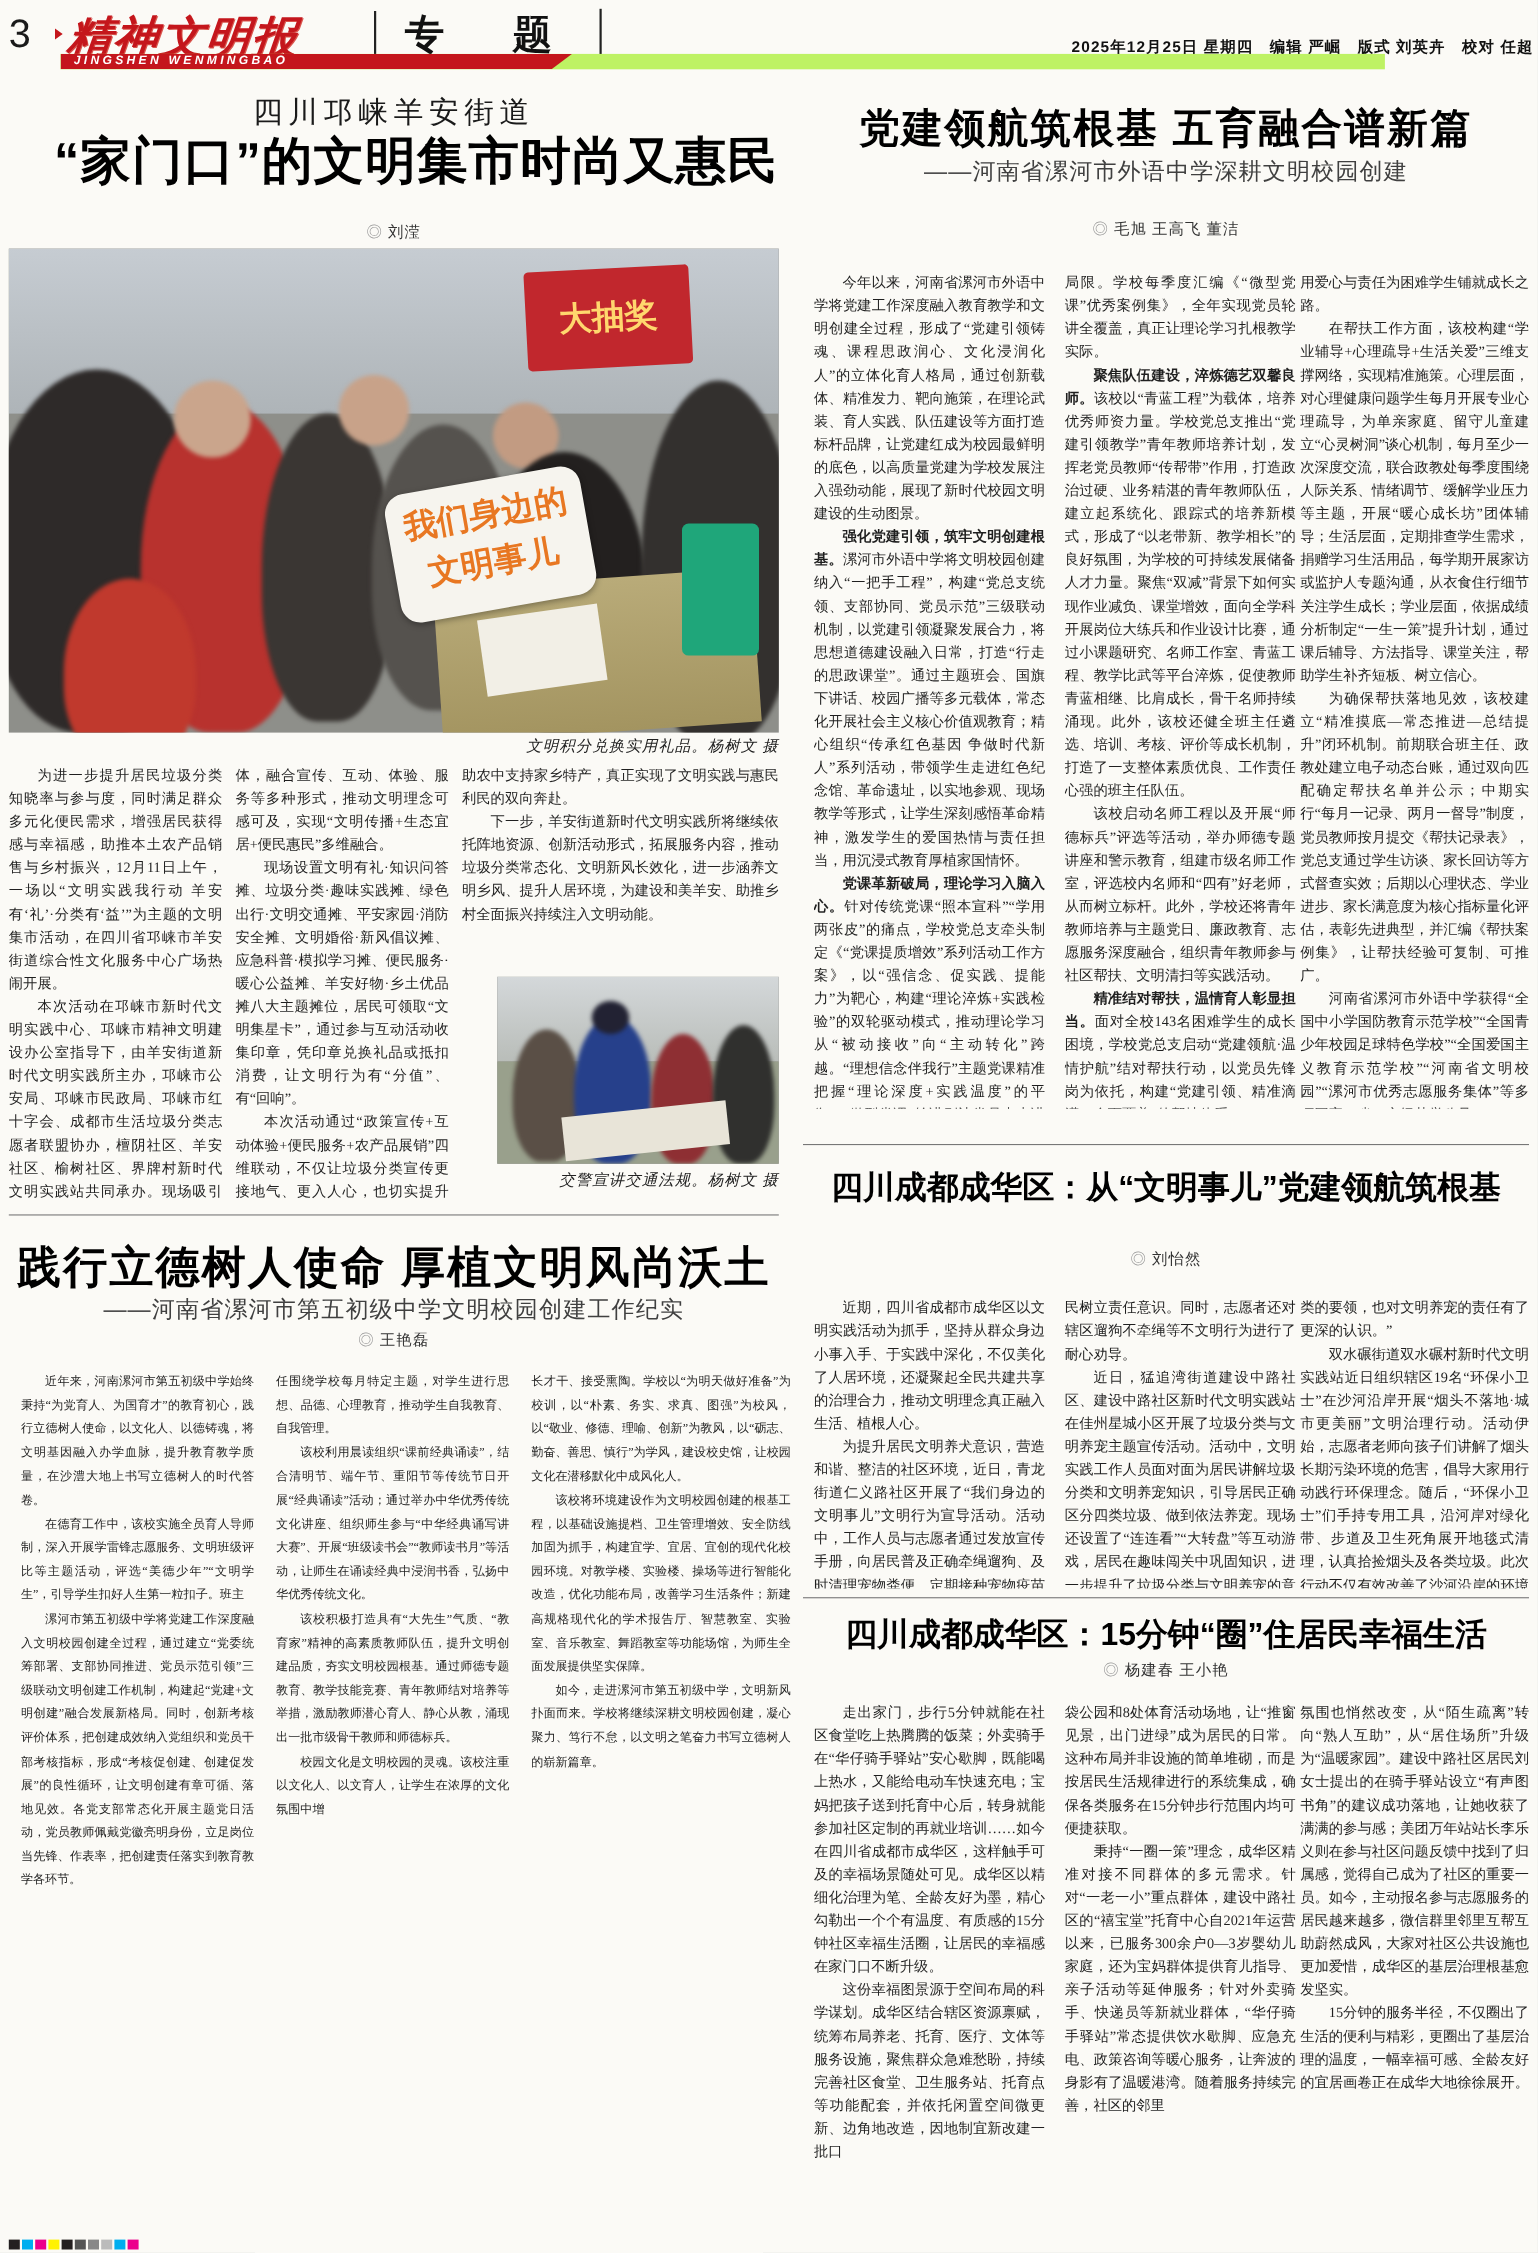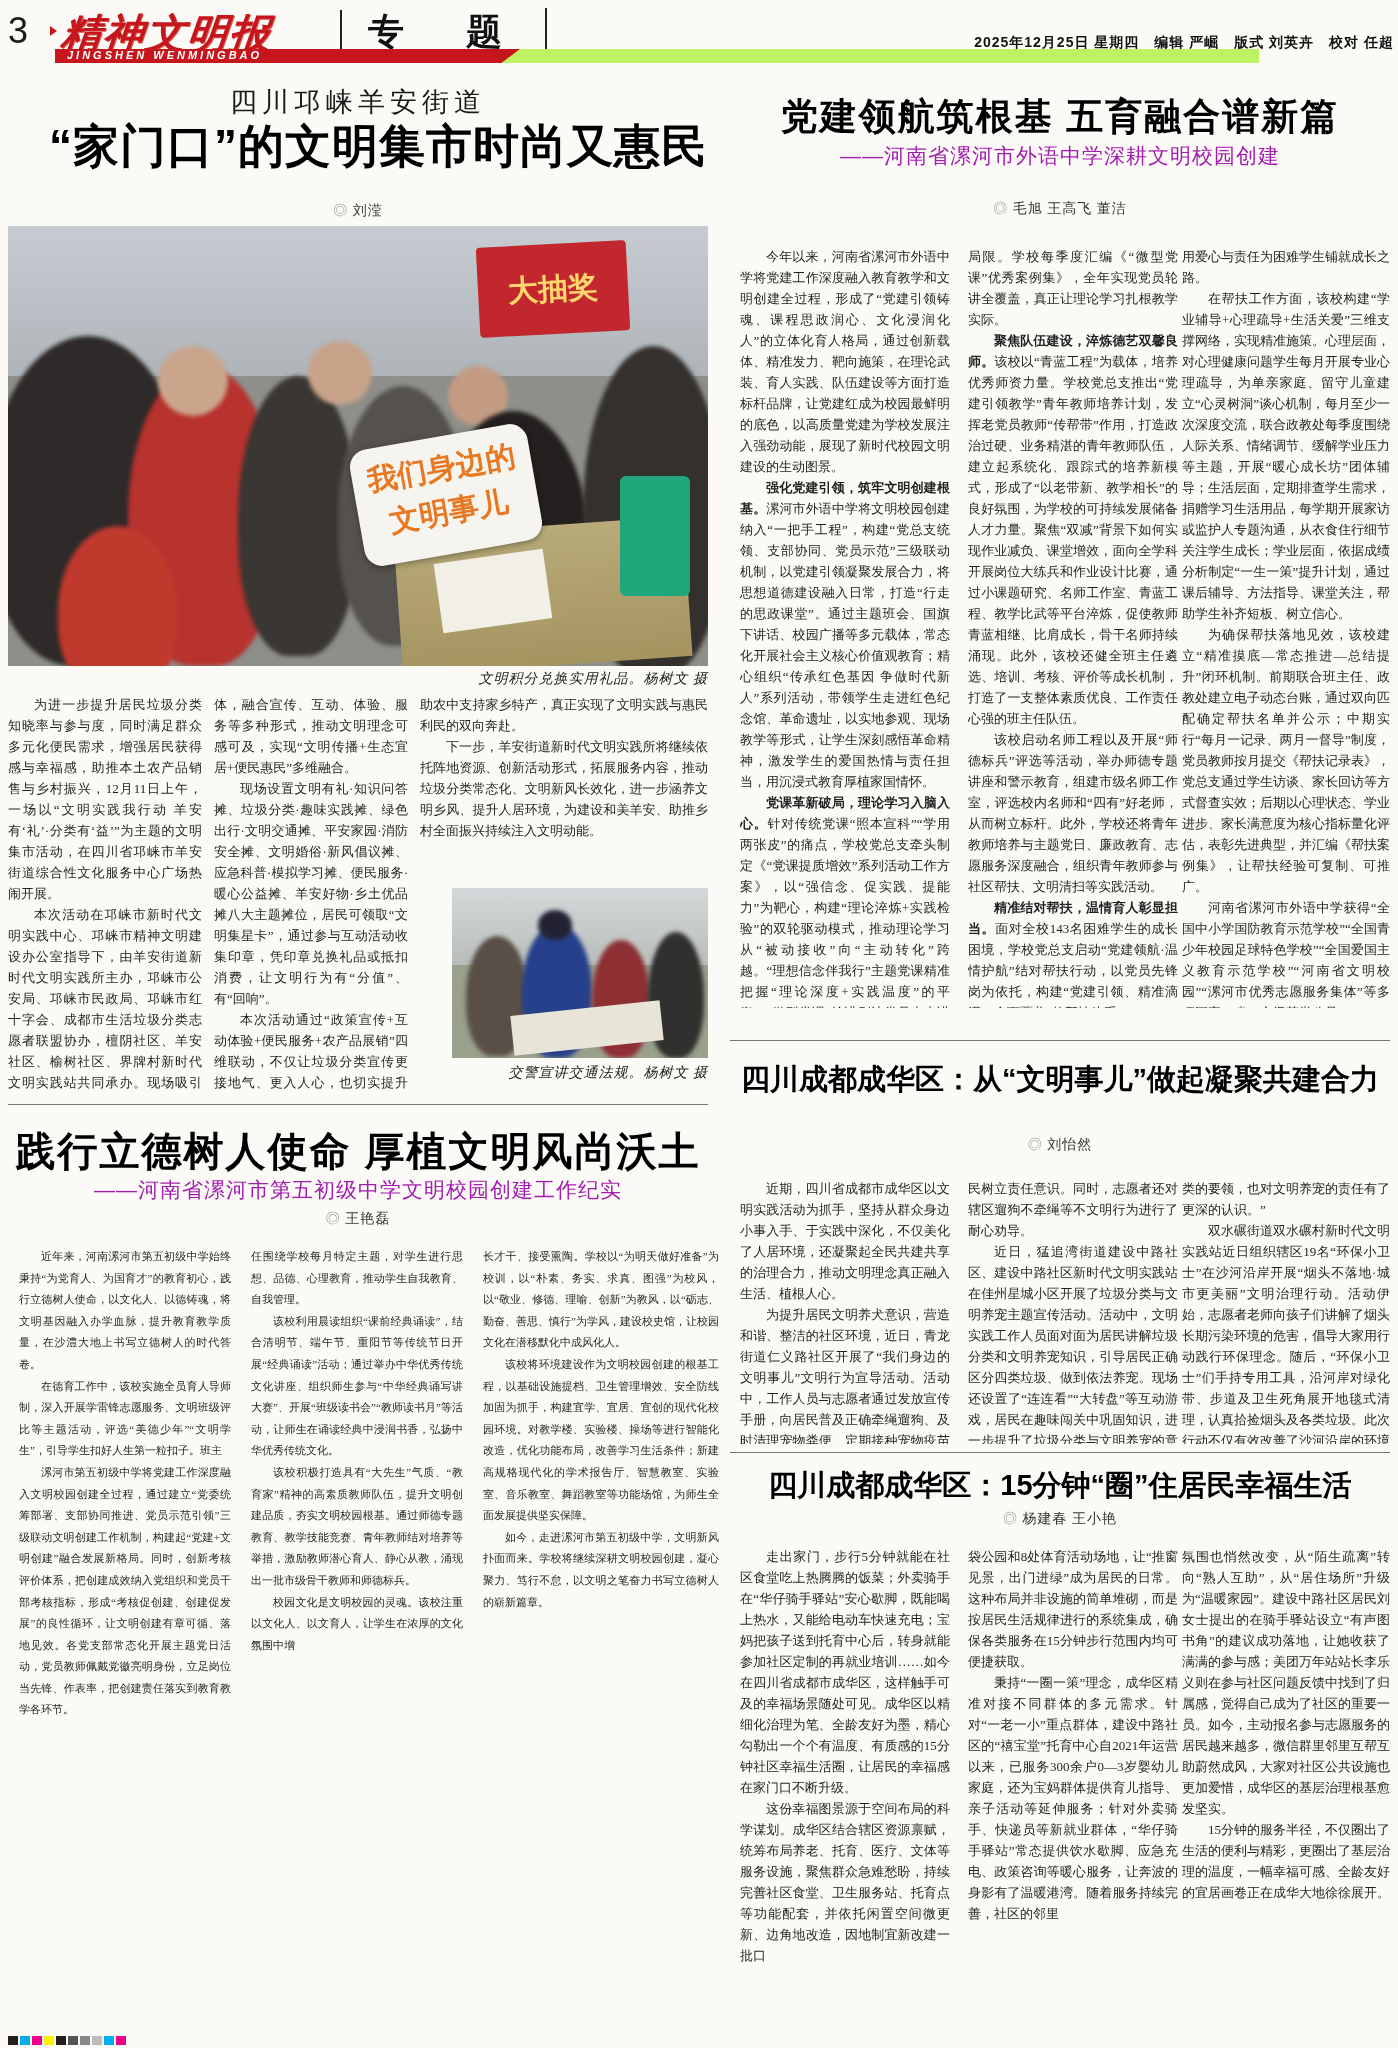--- a/index.html
+++ b/index.html
@@ -21,21 +21,21 @@
   #barred{position:absolute;left:0;top:0;width:465px;height:14px;background:#c4161c;
      clip-path:polygon(0 0,100% 0,96% 100%,0 100%);}
   #mast-en{position:absolute;left:12px;top:0px;color:#fff;font-style:italic;font-weight:700;
      font-family:"Liberation Sans",sans-serif;font-size:11px;letter-spacing:3px;}
   
   .kicker{font-family:"Liberation Sans",sans-serif;font-size:27px;color:#1a1a1a;letter-spacing:5px;text-align:center;}
   .h1big{font-family:"Liberation Sans",sans-serif;font-weight:900;font-size:46px;color:#000;
      text-align:right;letter-spacing:1px;white-space:nowrap;}
   .h2big{font-family:"Liberation Sans",sans-serif;font-weight:900;font-size:37px;color:#000;
      text-align:center;letter-spacing:2px;white-space:nowrap;}
-  .hsub{font-family:"Liberation Sans",sans-serif;font-size:21px;color:#a21caf;text-align:center;letter-spacing:1px;}
+  .hsub{font-family:"Liberation Sans",sans-serif;font-size:21px;color:#404040;text-align:center;letter-spacing:1px;}
   .h3{font-family:"Liberation Sans",sans-serif;font-weight:900;font-size:29px;color:#000;text-align:center;white-space:nowrap;}
   .byline{font-size:14px;color:#333;text-align:center;letter-spacing:1px;}
   .byline .ring{color:#999;}
   
   .col{position:absolute;overflow:hidden;text-align:justify;font-size:13px;line-height:21px;color:#1f1f1f;}
   .col p{margin:0;text-indent:2em;}
   .col p.cont{text-indent:0;}
   .col b.lead{font-family:"Liberation Sans",sans-serif;}
   .a1col{font-size:13px;line-height:21px;}
   .a5col{font-size:11px;line-height:21.6px;margin-left:11px;}
@@ -162,21 +162,21 @@
     </div>
   <div class="col" style="left:1182px;top:246px;width:208px;height:762px;">
       <p class="cont">用爱心与责任为困难学生铺就成长之路。</p>
       <p>在帮扶工作方面，该校构建“学业辅导+心理疏导+生活关爱”三维支撑网络，实现精准施策。心理层面，对心理健康问题学生每月开展专业心理疏导，为单亲家庭、留守儿童建立“心灵树洞”谈心机制，每月至少一次深度交流，联合政教处每季度围绕人际关系、情绪调节、缓解学业压力等主题，开展“暖心成长坊”团体辅导；生活层面，定期排查学生需求，捐赠学习生活用品，每学期开展家访或监护人专题沟通，从衣食住行细节关注学生成长；学业层面，依据成绩分析制定“一生一策”提升计划，通过课后辅导、方法指导、课堂关注，帮助学生补齐短板、树立信心。</p>
       <p>为确保帮扶落地见效，该校建立“精准摸底—常态推进—总结提升”闭环机制。前期联合班主任、政教处建立电子动态台账，通过双向匹配确定帮扶名单并公示；中期实行“每月一记录、两月一督导”制度，党员教师按月提交《帮扶记录表》，党总支通过学生访谈、家长回访等方式督查实效；后期以心理状态、学业进步、家长满意度为核心指标量化评估，表彰先进典型，并汇编《帮扶案例集》，让帮扶经验可复制、可推广。</p>
       <p>河南省漯河市外语中学获得“全国中小学国防教育示范学校”“全国青少年校园足球特色学校”“全国爱国主义教育示范学校”“河南省文明校园”“漯河市优秀志愿服务集体”等多项国家、省、市级荣誉称号。</p>
     </div>
 
   <div class="divider" style="left:730px;top:1040px;width:660px;"></div>
 
-  <div class="abs h3" style="left:730px;top:1060px;width:660px;">四川成都成华区：从“文明事儿”做起凝聚共建合力</div>
+  <div class="abs h3" style="left:730px;top:1060px;width:660px;">四川成都成华区：从“文明事儿”党建领航筑根基</div>
   <div class="abs byline" style="left:730px;top:1136px;width:660px;"><span class="ring">◎</span> <span>刘怡然</span></div>
   <div class="col" style="left:740px;top:1178px;width:210px;height:266px;">
       <p>近期，四川省成都市成华区以文明实践活动为抓手，坚持从群众身边小事入手、于实践中深化，不仅美化了人居环境，还凝聚起全民共建共享的治理合力，推动文明理念真正融入生活、植根人心。</p>
       <p>为提升居民文明养犬意识，营造和谐、整洁的社区环境，近日，青龙街道仁义路社区开展了“我们身边的文明事儿”文明行为宣导活动。活动中，工作人员与志愿者通过发放宣传手册，向居民普及正确牵绳遛狗、及时清理宠物粪便、定期接种宠物疫苗等文明养犬知识，引导居</p>
     </div>
   <div class="col" style="left:968px;top:1178px;width:210px;height:266px;">
       <p class="cont">民树立责任意识。同时，志愿者还对辖区遛狗不牵绳等不文明行为进行了耐心劝导。</p>
       <p>近日，猛追湾街道建设中路社区、建设中路社区新时代文明实践站在佳州星城小区开展了垃圾分类与文明养宠主题宣传活动。活动中，文明实践工作人员面对面为居民讲解垃圾分类和文明养宠知识，引导居民正确区分四类垃圾、做到依法养宠。现场还设置了“连连看”“大转盘”等互动游戏，居民在趣味闯关中巩固知识，进一步提升了垃圾分类与文明养宠的意识。参与活动的杨先生表示：“这次活动让我很有收获！我在参与游戏中掌握了垃圾分</p>
     </div>
   <div class="col" style="left:1182px;top:1178px;width:208px;height:266px;">

